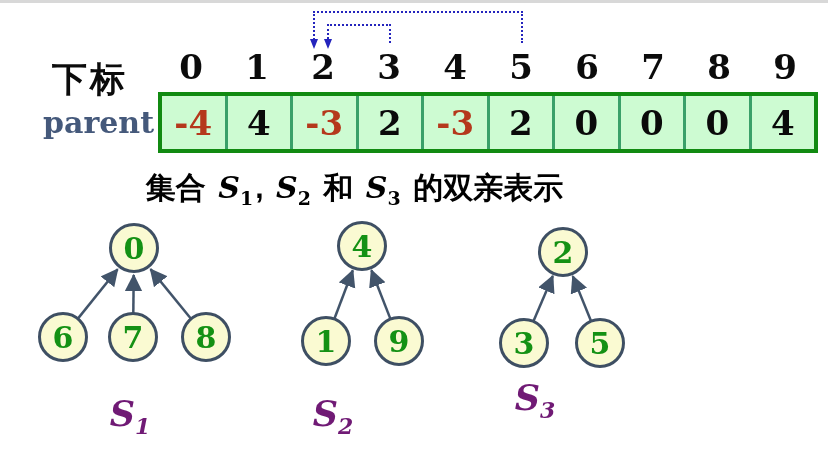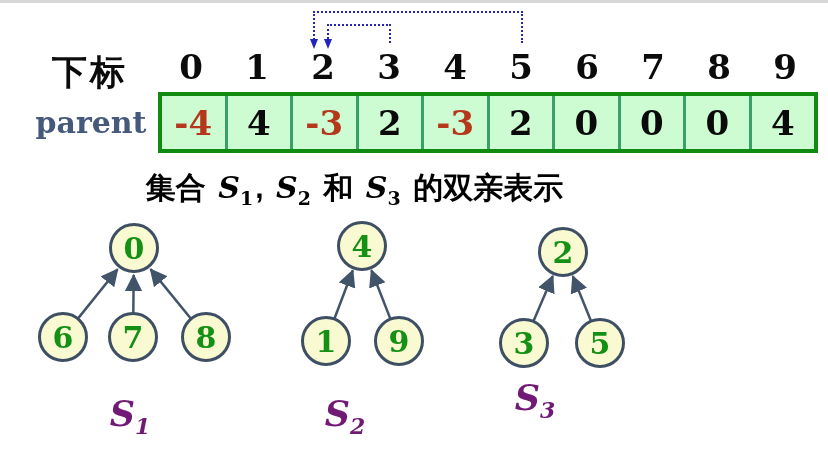--- a/index.html
+++ b/index.html
@@ -13,27 +13,27 @@
   .ptr{position:absolute;border:2px dotted #2424bd;border-bottom:none;}
   #ptr-outer{left:313px;top:11px;width:206px;height:30px;}
   #ptr-inner{left:327px;top:24px;width:60px;height:17px;}
   .ah{position:absolute;width:0;height:0;
       border-left:4px solid transparent;border-right:4px solid transparent;
       border-top:10px solid #2424bd;}
   #ah-outer{left:310px;top:39px;}
   #ah-inner{left:324px;top:39px;}
 
   
-  .lbl-index{position:absolute;left:52px;top:49px;font-family:"Liberation Sans",sans-serif;
+  .lbl-index{position:absolute;left:52px;top:56px;font-family:"Liberation Sans",sans-serif;
       font-weight:bold;font-size:35px;color:#0b0b0b;letter-spacing:3px;}
   .idx-row{position:absolute;left:158px;top:47px;width:660px;display:flex;}
   .idx{flex:1;text-align:center;font-weight:bold;font-size:34px;color:#0b0b0b;}
 
   
-  .lbl-parent{position:absolute;left:28px;top:105px;width:126px;text-align:center;
+  .lbl-parent{position:absolute;left:28px;top:105px;width:126px;text-align:right;
       font-weight:bold;font-size:30px;color:#45597b;}
   .array{position:absolute;left:158px;top:92px;width:660px;height:61px;box-sizing:border-box;
       border:4px solid #118a11;background:#cdfbd2;display:flex;}
   .cell{flex:1;display:flex;align-items:center;justify-content:center;
       font-weight:bold;font-size:34px;color:#0a0a0a;border-left:3px solid #3aa069;}
   .cell:first-child{border-left:none;}
   .cell.neg{color:#b5381c;}
 
   
   .caption{position:absolute;left:0;top:168px;width:709px;text-align:center;
@@ -122,14 +122,14 @@
 
 <div class="node" style="left:337px;top:221px">4</div>
 <div class="node" style="left:301px;top:316px">1</div>
 <div class="node" style="left:374px;top:316px">9</div>
 
 <div class="node" style="left:538px;top:227px">2</div>
 <div class="node" style="left:499px;top:318px">3</div>
 <div class="node" style="left:575px;top:318px">5</div>
 
 <div class="set-label" style="left:85px;top:393px"><span>S</span><sub>1</sub></div>
-<div class="set-label" style="left:300px;top:393px"><span>S</span><sub>2</sub></div>
+<div class="set-label" style="left:288px;top:393px"><span>S</span><sub>2</sub></div>
 <div class="set-label" style="left:490px;top:377px"><span>S</span><sub>3</sub></div>
 
 </body></html>

